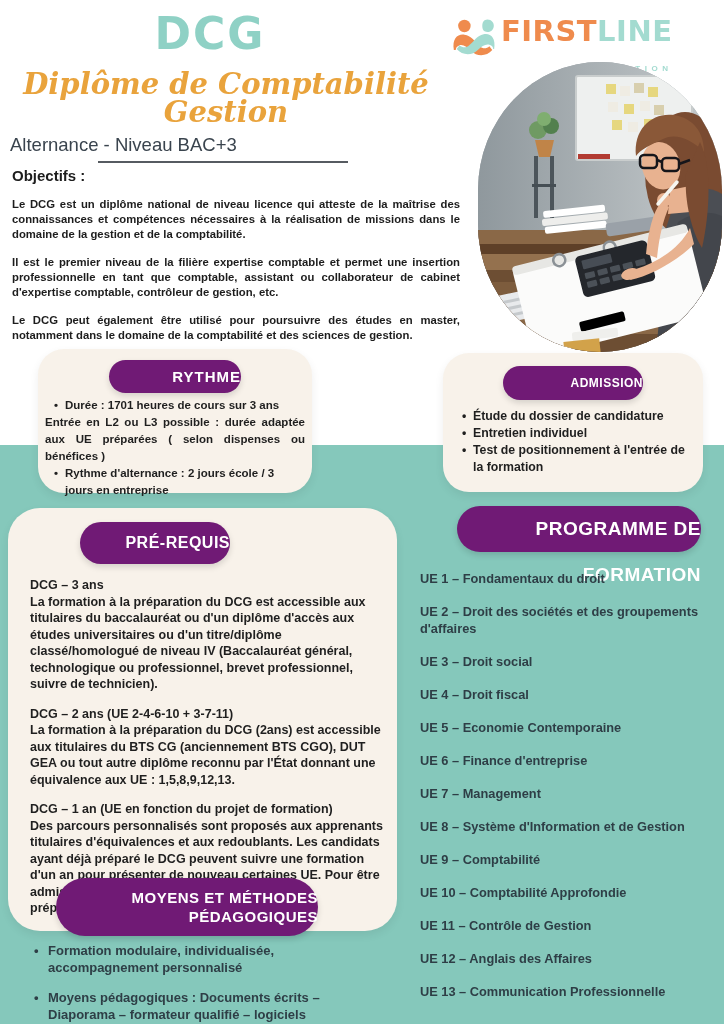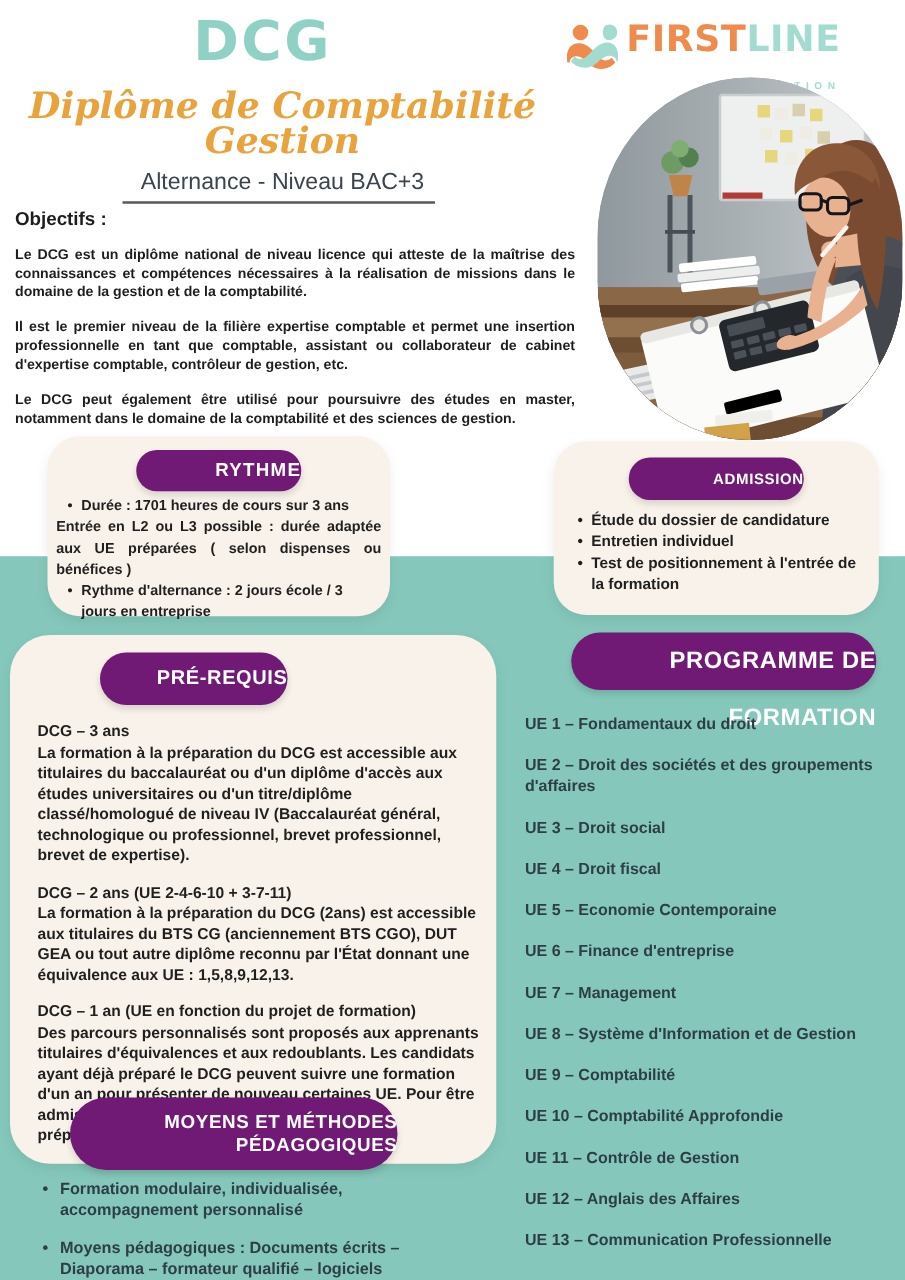--- a/index.html
+++ b/index.html
@@ -26,21 +26,21 @@
   .logo-formation {
     text-align:right; font-size:8px; font-weight:bold; letter-spacing:4.5px;
     color:#a3dbd0; margin-top:17px;
   }
   .script-title {
     position:absolute; left:10px; top:70px; width:432px; text-align:center;
     font-family:"DejaVu Serif", serif; font-style:italic; font-weight:bold;
     font-size:29px; line-height:28px; color:#e9a33c;
   }
   .level {
-    position:absolute; left:10px; top:134px; width:432px; text-align:center;
+    position:absolute; left:10px; top:134px; width:432px; text-align:left;
     font-size:18.5px; color:#3a444e;
   }
   .level-underline { position:absolute; left:98px; top:161px; width:250px; height:2px; background:#565b61; }
 
   
   .photo {
     position:absolute; left:478px; top:62px; width:244px; height:290px;
     border-radius:122px / 128px; overflow:hidden; background:#9aa1a6;
   }
 
@@ -268,21 +268,21 @@
       <div class="aline">Entretien individuel</div>
       <div class="aline">Test de positionnement à l'entrée de la formation</div>
     </div>
   </div>
 
   <div class="card card-prerequis">
     <div class="pill pill-prerequis">PRÉ-REQUIS</div>
     <div class="prerequis-body">
       <div class="pr-block">
         <div class="pr-heading">DCG – 3 ans</div>
-        <div class="pr-text">La formation à la préparation du DCG est accessible aux titulaires du baccalauréat ou d'un diplôme d'accès aux études universitaires ou d'un titre/diplôme classé/homologué de niveau IV (Baccalauréat général, technologique ou professionnel, brevet professionnel, brevet de expertise).</div>
+        <div class="pr-text">La formation à la préparation du DCG est accessible aux titulaires du baccalauréat ou d'un diplôme d'accès aux études universitaires ou d'un titre/diplôme classé/homologué de niveau IV (Baccalauréat général, technologique ou professionnel, brevet professionnel, suivre de technicien).</div>
       </div>
       <div class="pr-block">
         <div class="pr-heading">DCG – 2 ans (UE 2-4-6-10 + 3-7-11)</div>
         <div class="pr-text">La formation à la préparation du DCG (2ans) est accessible aux titulaires du BTS CG (anciennement BTS CGO), DUT GEA ou tout autre diplôme reconnu par l'État donnant une équivalence aux UE : 1,5,8,9,12,13.</div>
       </div>
       <div class="pr-block">
         <div class="pr-heading">DCG – 1 an (UE en fonction du projet de formation)</div>
         <div class="pr-text">Des parcours personnalisés sont proposés aux apprenants titulaires d'équivalences et aux redoublants. Les candidats ayant déjà préparé le DCG peuvent suivre une formation d'un an pour présenter de nouveau certaines UE. Pour être admis à la formation, ils doivent
 préparer au minimum 3 UE.</div>
       </div>

